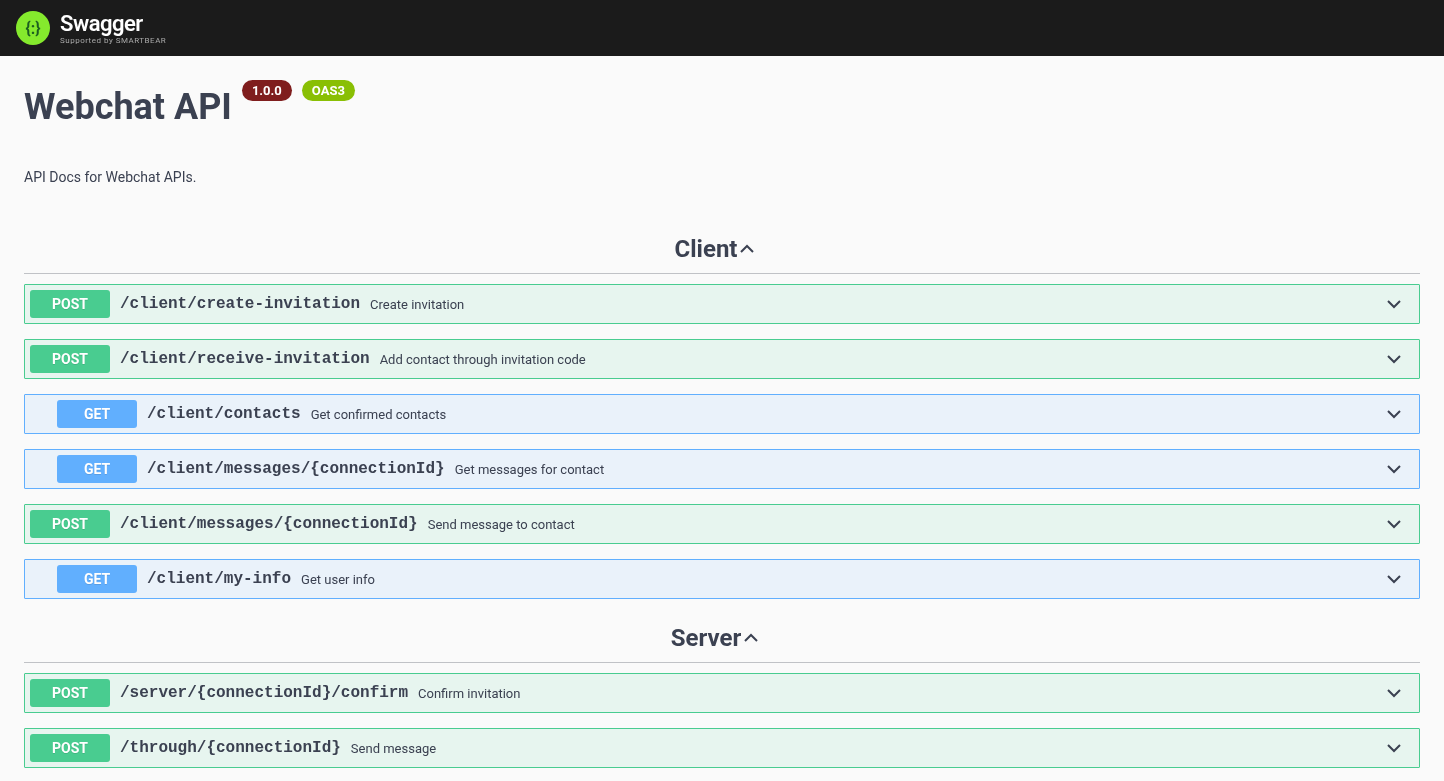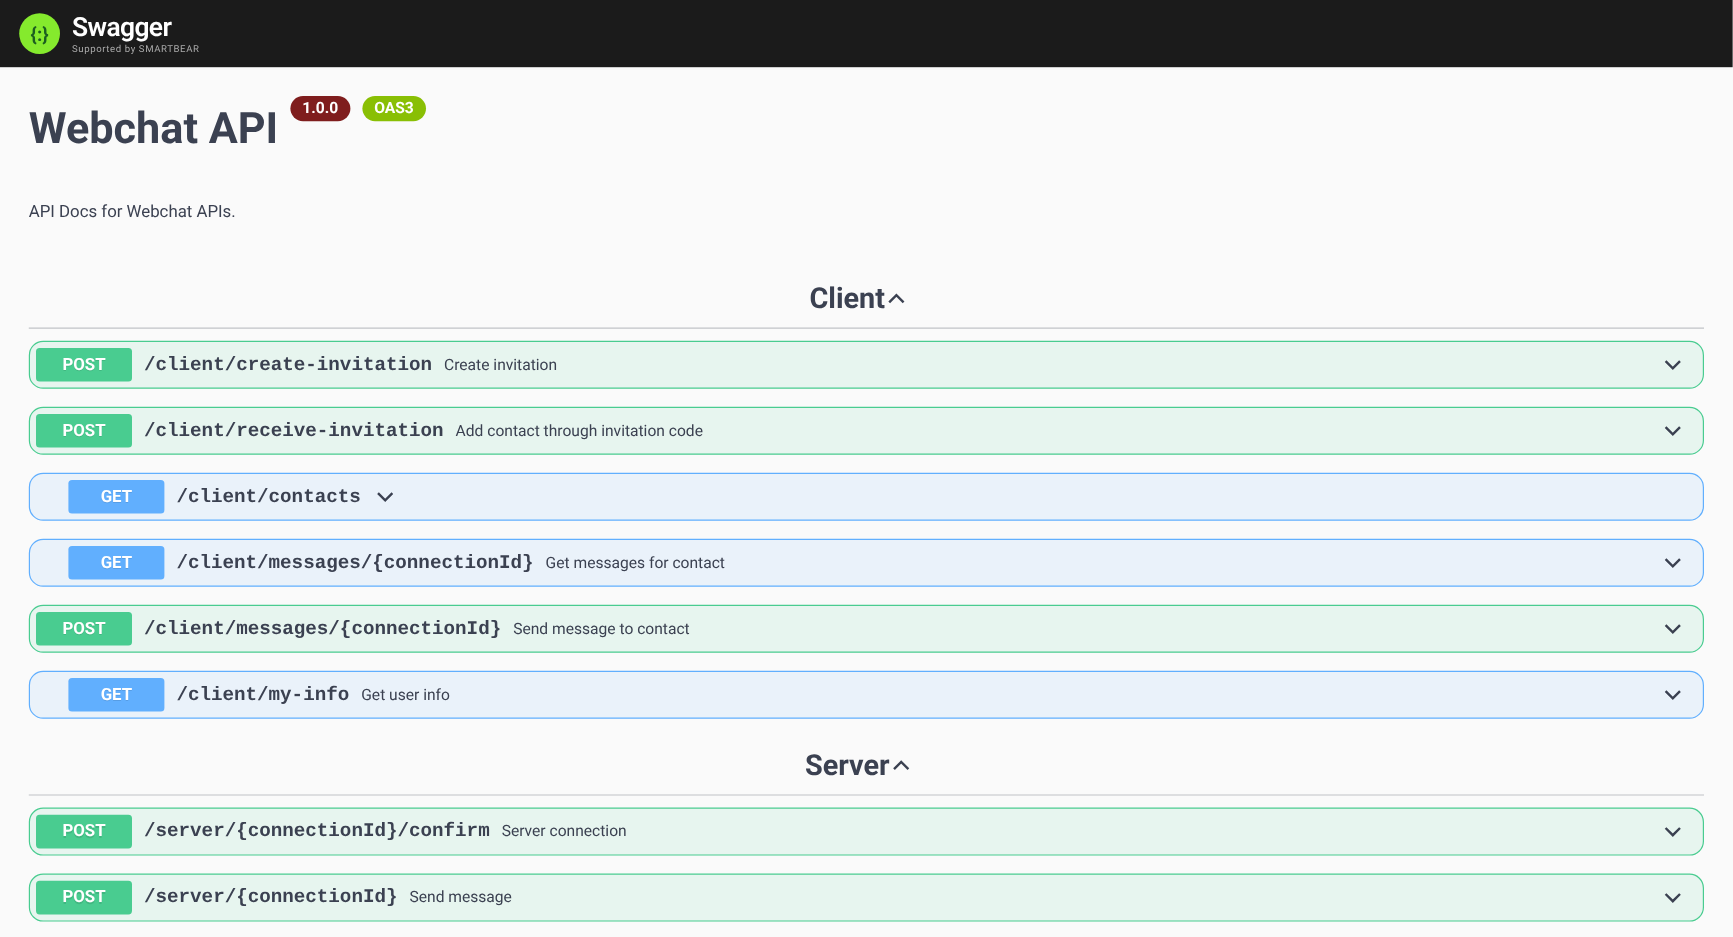--- a/index.html
+++ b/index.html
@@ -94,21 +94,21 @@
   .chevron {
     width: 20px; height: 20px;
     display: inline-block;
   }
   .chevron svg { width: 100%; height: 100%; }
   .ops { padding-top: 10px; }
   .op {
     display: flex;
     align-items: center;
     border: 1px solid;
-    border-radius: 12px;
+    border-radius: 1px;
     margin-bottom: 15px;
     padding: 5px;
     cursor: pointer;
   }
   .op-post {
     background: rgba(73,204,144,.1);
     border-color: #49cc90;
   }
   .op-get {
     background: rgba(97,175,254,.1);
@@ -184,20 +184,21 @@
             <span class="method method-post">POST</span>
             <span class="path">/client/receive-invitation</span>
             <span class="summary">Add contact through invitation code</span>
             <span class="chevron"><svg viewBox="0 0 20 20" fill="none" stroke="#3b4151" stroke-width="2">
                 <path d="M4 7 L10 13 L16 7"></path>
               </svg></span>
           </div>
           <div class="op op-get">
             <span class="method method-get">GET</span>
             <span class="path">/client/contacts</span>
+            <span class="summary">Get confirmed contacts</span>
             <span class="chevron"><svg viewBox="0 0 20 20" fill="none" stroke="#3b4151" stroke-width="2">
                 <path d="M4 7 L10 13 L16 7"></path>
               </svg></span>
           </div>
           <div class="op op-get">
             <span class="method method-get">GET</span>
             <span class="path">/client/messages/{connectionId}</span>
             <span class="summary">Get messages for contact</span>
             <span class="chevron"><svg viewBox="0 0 20 20" fill="none" stroke="#3b4151" stroke-width="2">
                 <path d="M4 7 L10 13 L16 7"></path>
@@ -225,28 +226,28 @@
         <div class="tag-header">
           <span class="tag-name">Server</span>
           <span class="chevron"><svg viewBox="0 0 20 20" fill="none" stroke="#3b4151" stroke-width="2">
               <path d="M4 13 L10 7 L16 13"></path>
             </svg></span>
         </div>
         <div class="ops">
           <div class="op op-post">
             <span class="method method-post">POST</span>
             <span class="path">/server/{connectionId}/confirm</span>
-            <span class="summary">Server connection</span>
-            <span class="chevron"><svg viewBox="0 0 20 20" fill="none" stroke="#3b4151" stroke-width="2">
-                <path d="M4 7 L10 13 L16 7"></path>
-              </svg></span>
-          </div>
-          <div class="op op-post">
-            <span class="method method-post">POST</span>
-            <span class="path">/server/{connectionId}</span>
+            <span class="summary">Confirm invitation</span>
+            <span class="chevron"><svg viewBox="0 0 20 20" fill="none" stroke="#3b4151" stroke-width="2">
+                <path d="M4 7 L10 13 L16 7"></path>
+              </svg></span>
+          </div>
+          <div class="op op-post">
+            <span class="method method-post">POST</span>
+            <span class="path">/through/{connectionId}</span>
             <span class="summary">Send message</span>
             <span class="chevron"><svg viewBox="0 0 20 20" fill="none" stroke="#3b4151" stroke-width="2">
                 <path d="M4 7 L10 13 L16 7"></path>
               </svg></span>
           </div>
         </div>
       </div>
     </div>
 </div>
 

